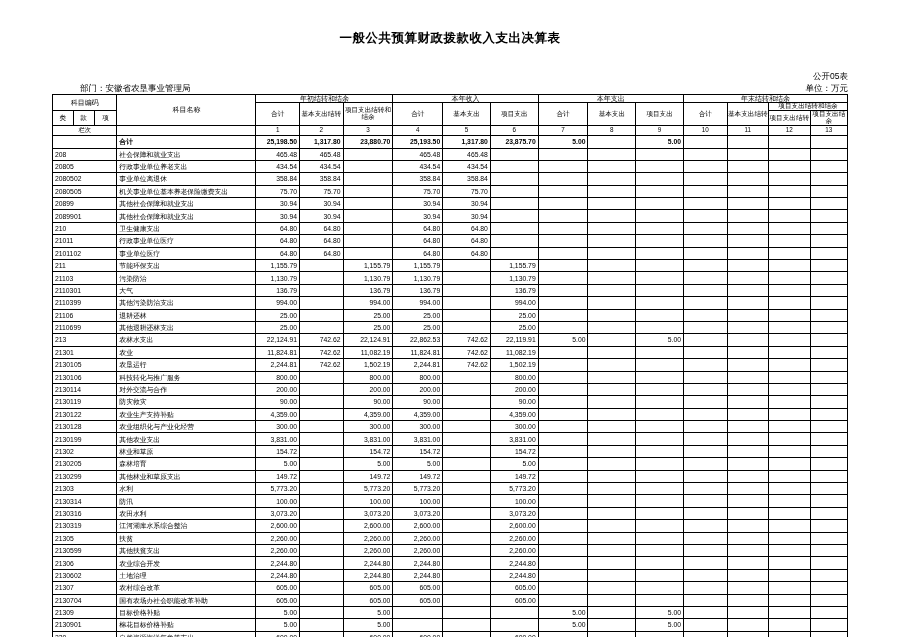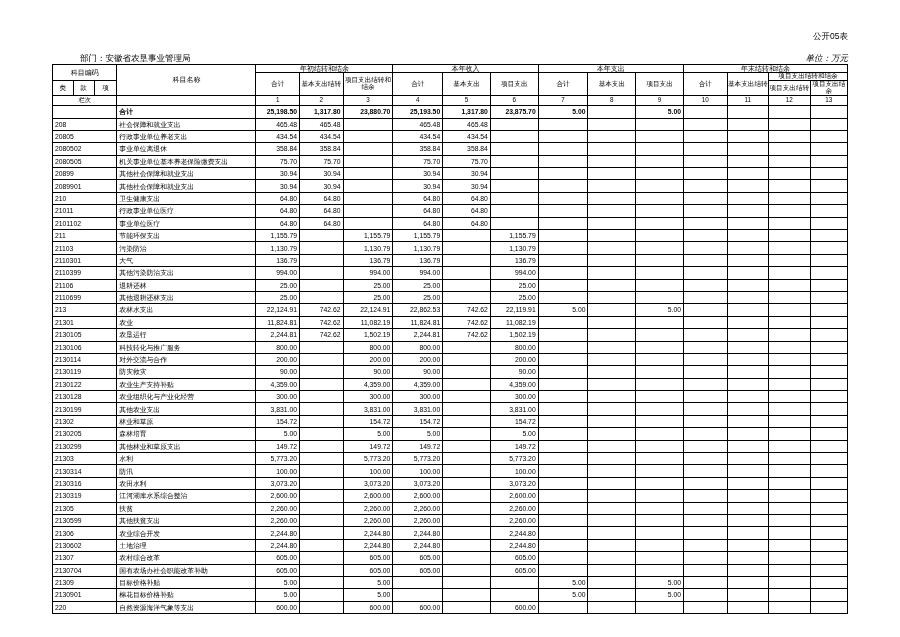--- a/index.html
+++ b/index.html
@@ -1,38 +1,39 @@
 <!DOCTYPE html>
 <html><head>
 <meta charset="utf-8">
 <style>
   html,body{margin:0;padding:0;background:#fff;}
   body{width:900px;height:637px;font-family:"Liberation Sans","DejaVu Sans",sans-serif;color:#000;}
   .page{position:relative;width:900px;height:637px;box-sizing:border-box;padding:0;}
   .title{text-align:center;font-size:12.5px;font-weight:bold;letter-spacing:.5px;margin-top:30px;}
-  .form-code{position:absolute;right:52px;top:31px;font-size:8.5px;}
-  .unit{position:absolute;right:52px;top:53px;font-size:8.5px;font-style:italic;}
+  .form-code{position:absolute;right:52px;top:41px;font-size:8.5px;}
+  .unit{position:absolute;right:52px;top:53px;font-size:8.5px;}
   .dept{position:absolute;left:52px;top:53px;font-size:8.5px;margin-left:28px;}
   .tblwrap{position:absolute;left:52px;top:64px;width:796px;}
   table{border-collapse:collapse;table-layout:fixed;width:796px;}
   td,th{border:1px solid #000;font-size:6.6px;padding:0;margin:0;text-align:center;vertical-align:middle;line-height:1.05;font-weight:normal;}
   .hd{font-size:7px;}
   .hd2{font-size:6.6px;}
   .lbl{text-align:left;padding-left:2px;font-size:6.8px;}
   .num{text-align:right;padding-right:2px;font-size:6.8px;}
   .code{text-align:left;padding-left:2px;font-size:6.8px;}
   tr.body-row td{height:11.4px;}
   tr.num-row td{height:9px;font-size:6.3px;}
   .bold{font-weight:bold;}
 </style>
 </head>
 <body>
 
 <div class="page">
 
+  <div class="title">一般公共预算财政拨款收入支出决算表</div>
   <div class="form-code">公开05表</div>
   <div class="unit">单位：万元</div>
   <div class="dept">部门：安徽省农垦事业管理局</div>
 
   <div class="tblwrap">
     <table>
       <colgroup>
         <col style="width:20px">
           <col style="width:20px">
           <col style="width:22px">

